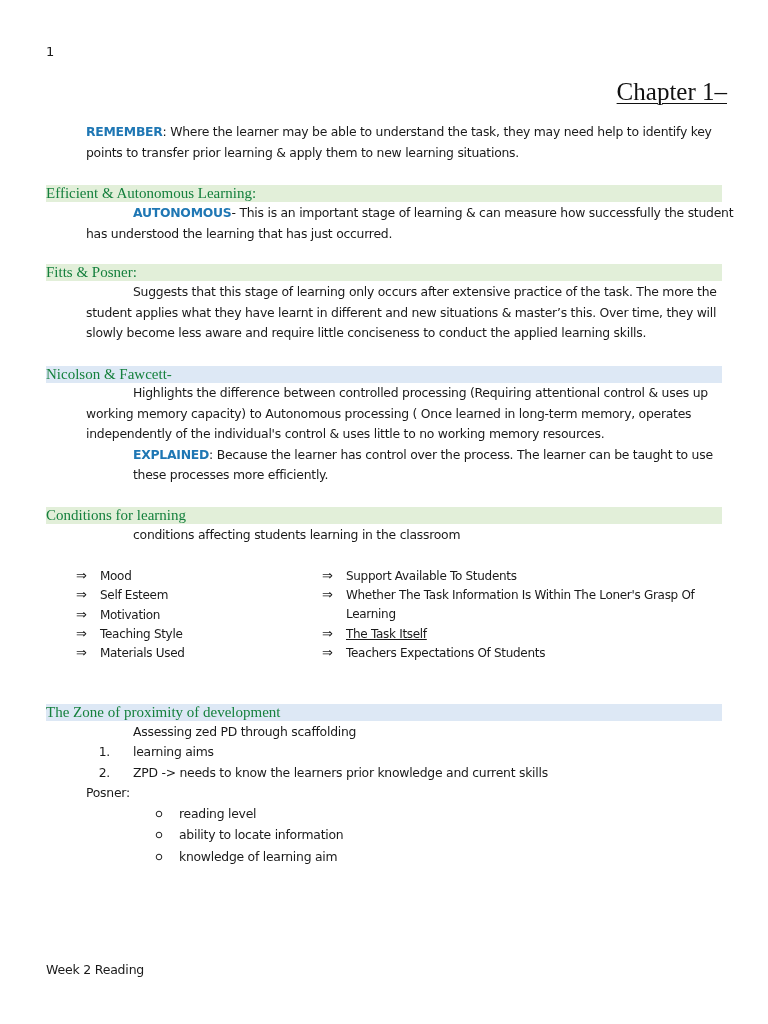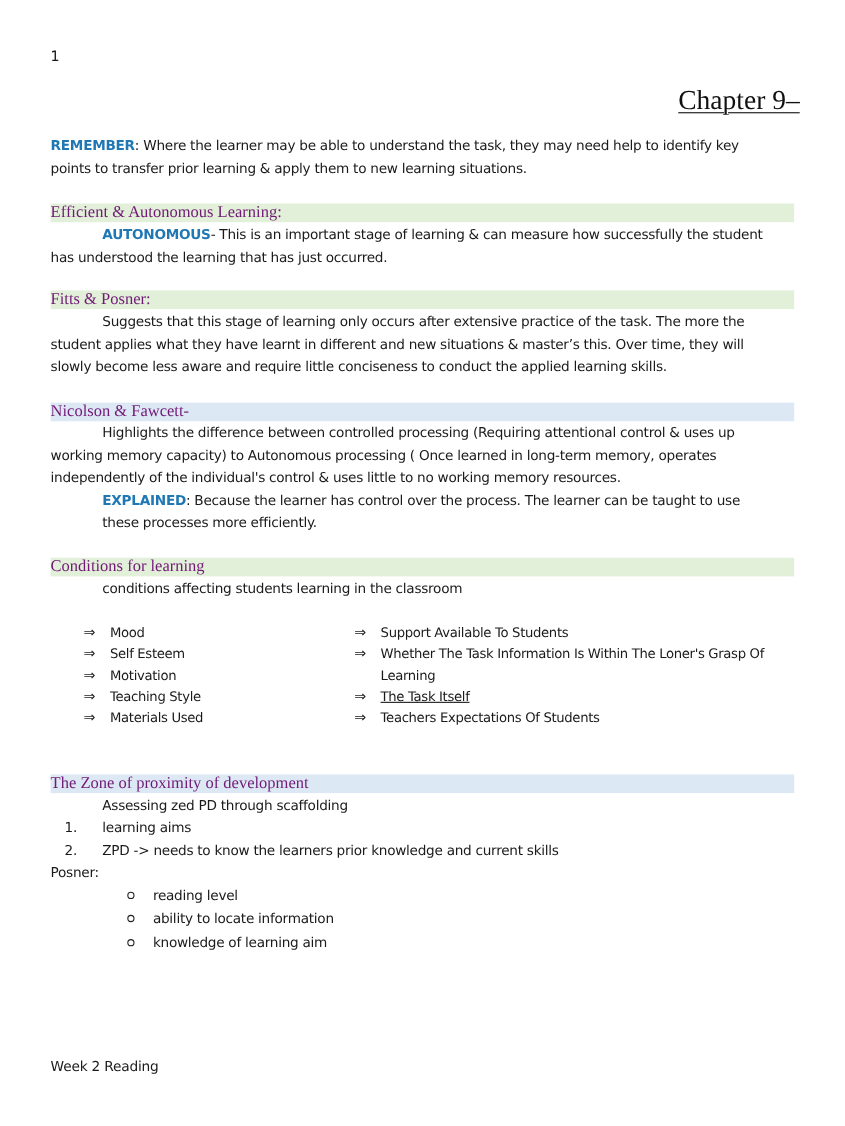--- a/index.html
+++ b/index.html
@@ -2,49 +2,49 @@
 <html><head>
   <meta charset="utf-8">
   <style>
     html, body { margin: 0; padding: 0; background: #ffffff; }
     body {
       width: 768px; height: 1024px; position: relative; overflow: hidden;
       font-family: "Liberation Sans", sans-serif; color: #1a1a1a;
     }
     .page { position: absolute; left: 0; top: 0; width: 768px; height: 1024px; }
     .abs { position: absolute; }
-    .body-text { font-family: "DejaVu Sans", sans-serif; font-size: 12.4px; letter-spacing: -0.25px; line-height: 20.5px; color: #1a1a1a; }
+    .body-text { font-family: "DejaVu Sans", sans-serif; font-size: 12.4px; letter-spacing: -0.25px; line-height: 20.5px; color: #1a1a1a; margin-left: 40px; }
     .page-num { left: 46px; top: 44px; font-family: "DejaVu Sans", sans-serif; font-size: 13px; }
     .chapter-title {
       right: 41px; top: 78px; font-family: "Liberation Serif", serif; font-size: 25px;
       text-decoration: underline; text-underline-offset: 3px; text-decoration-thickness: 1px; color: #111;
     }
     .kw { color: #1f77b4; font-weight: bold; }
     .heading {
       left: 46px; width: 676px; height: 17px;
-      font-family: "Liberation Serif", serif; font-size: 15px; line-height: 17px; color: #701a75;
+      font-family: "Liberation Serif", serif; font-size: 15px; line-height: 17px; color: #15803d;
       padding-left: 0;
     }
     .hl-green { background: #e2efd9; }
     .hl-blue { background: #dde8f5; }
     .indent { text-indent: 47px; }
     .para { left: 46px; width: 676px; }
     .brow { position: absolute; font-family: "DejaVu Sans", sans-serif; font-size: 12px; letter-spacing: -0.3px; line-height: 19px; }
     .arrow { display: inline-block; width: 24px; font-size: 13px; }
     .num { display: inline-block; width: 24px; text-align: right; margin-right: 0; }
     .footer { left: 46px; top: 962px; font-family: "DejaVu Sans", sans-serif; font-size: 12.5px; letter-spacing: -0.2px; }
   </style>
 </head>
 <body>
 
 <div class="page">
 
   <div class="abs page-num">1</div>
 
-  <div class="abs chapter-title">Chapter 9–</div>
+  <div class="abs chapter-title">Chapter 1–</div>
 
   <div class="abs para body-text" style="top:122px;">
     <div><span class="kw">REMEMBER</span><span>: Where the learner may be able to understand the task, they may need help to identify key</span></div>
     <div>points to transfer prior learning &amp; apply them to new learning situations.</div>
   </div>
 
   <div class="abs heading hl-green" style="top:185px;">Efficient &amp; Autonomous Learning:</div>
   <div class="abs para body-text" style="top:203px;">
     <div class="indent"><span class="kw">AUTONOMOUS</span><span>- This is an important stage of learning &amp; can measure how successfully the student</span></div>
     <div>has understood the learning that has just occurred.</div>

